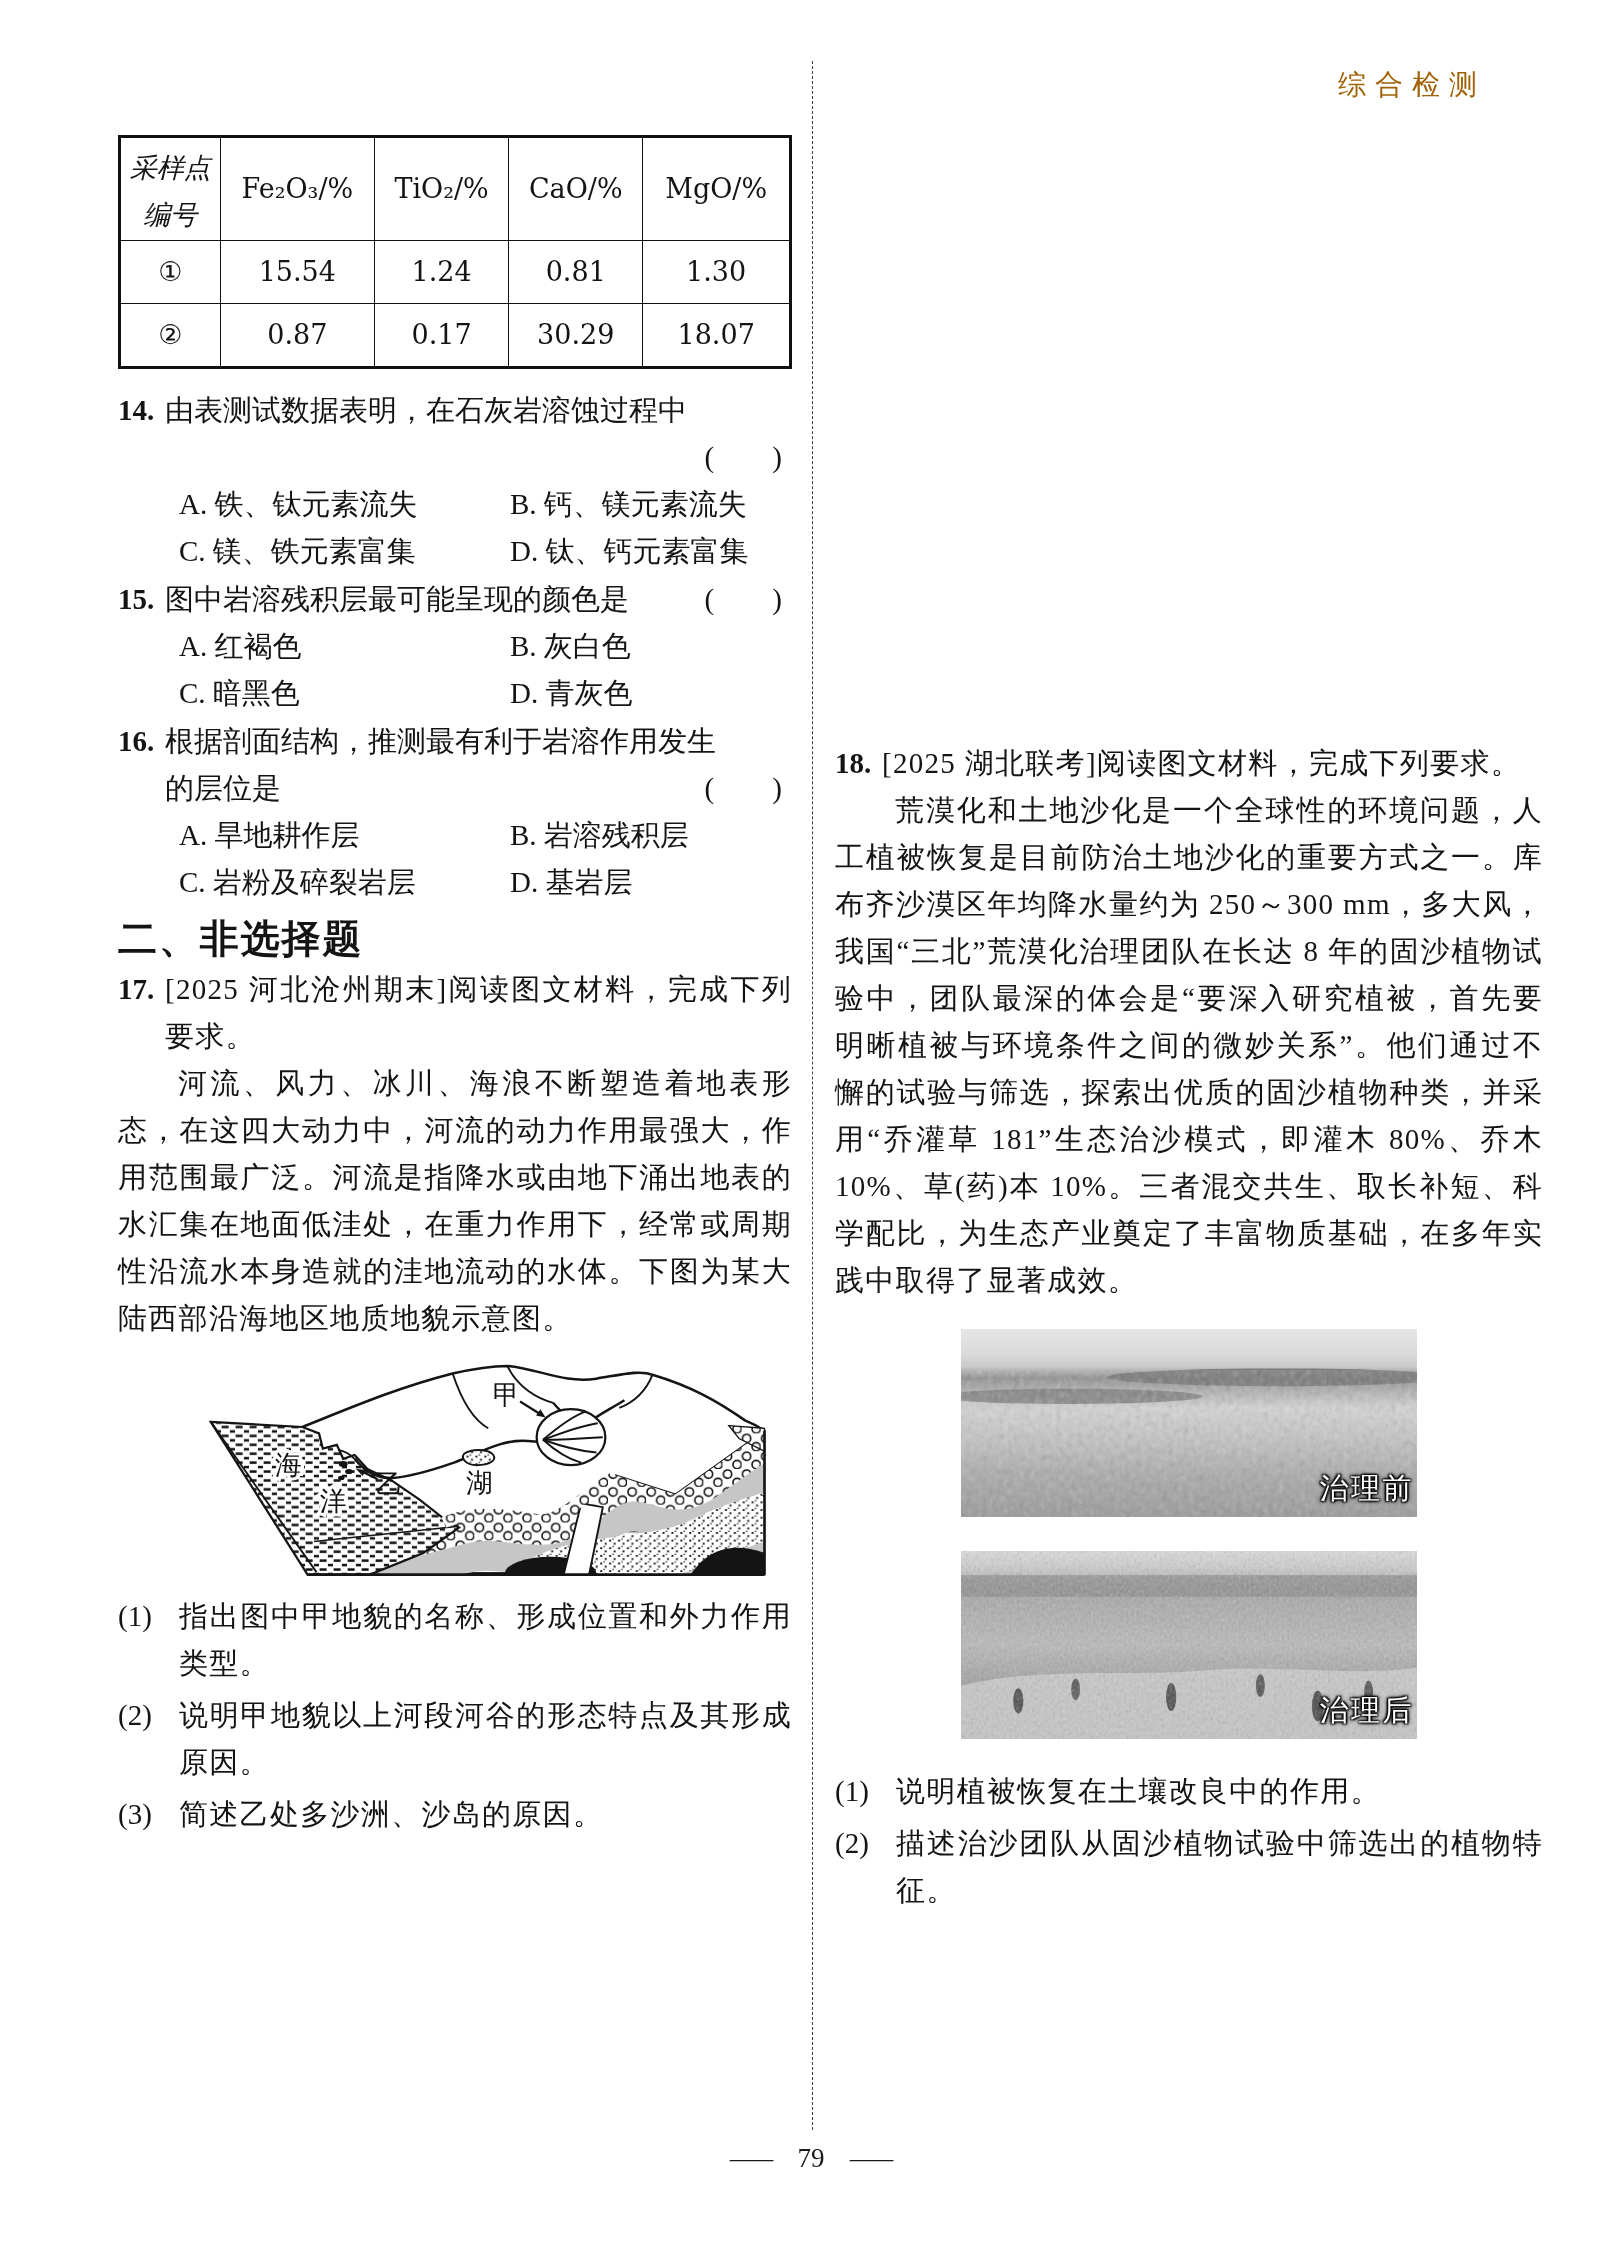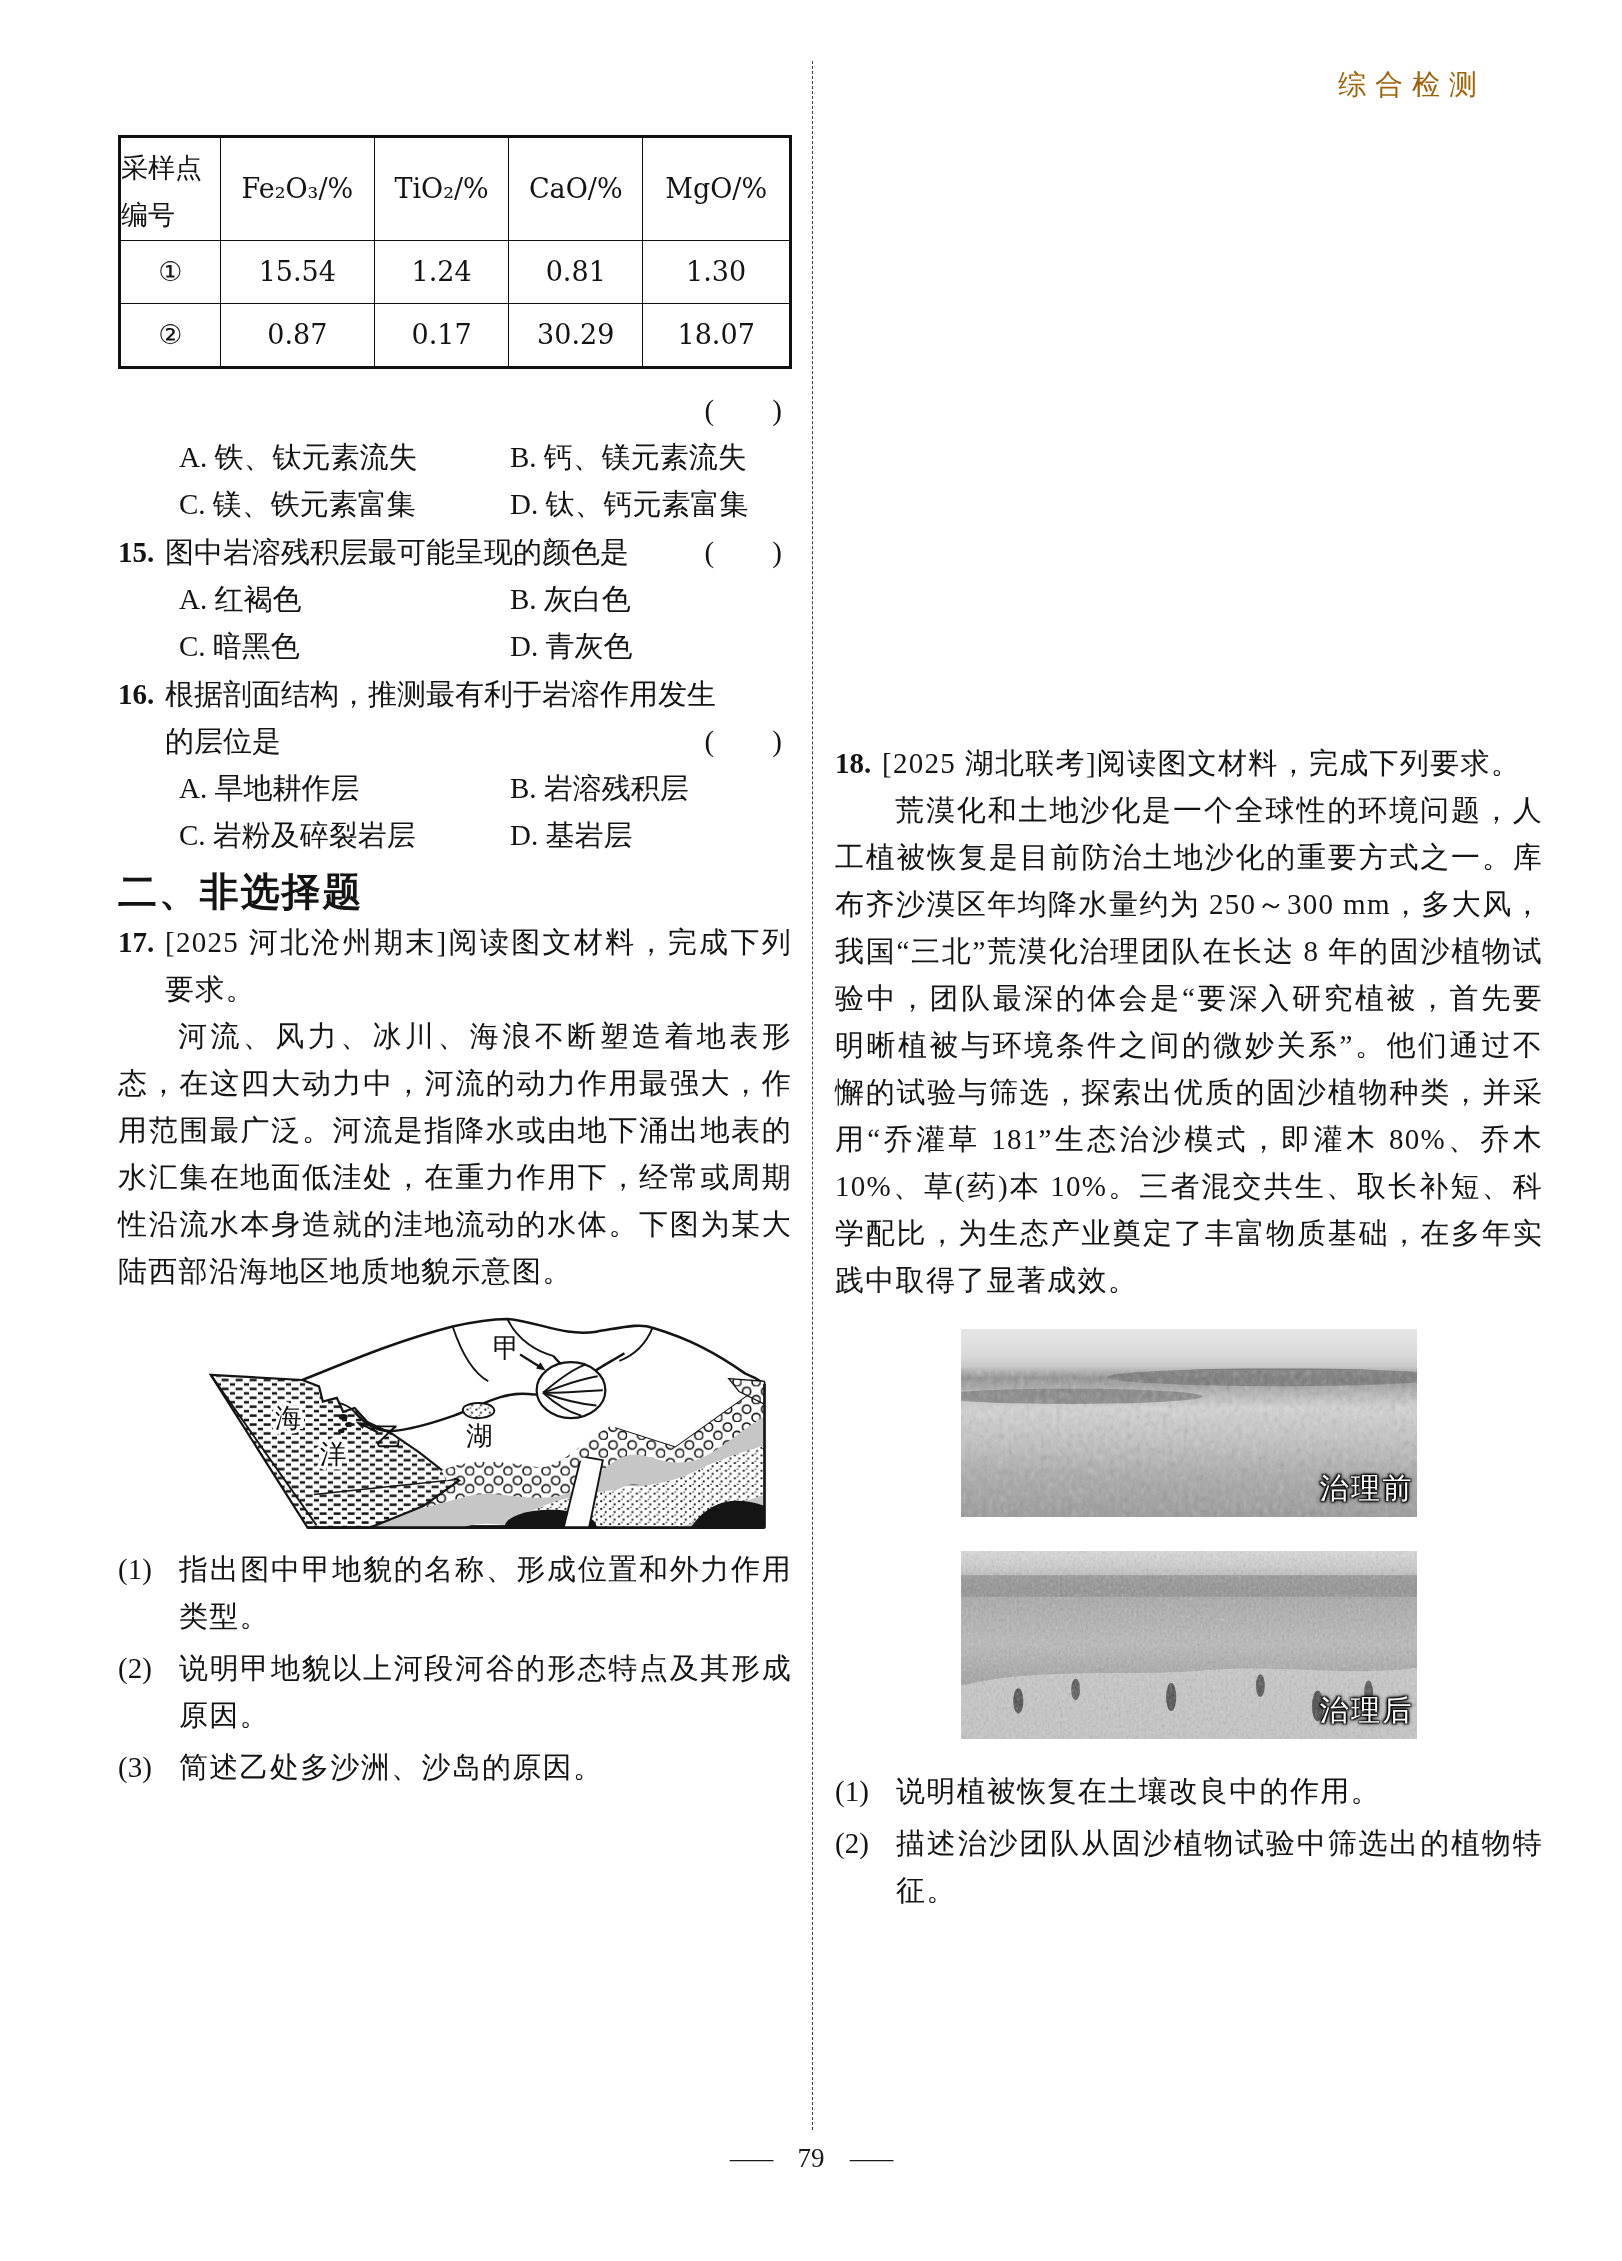--- a/index.html
+++ b/index.html
@@ -16,21 +16,21 @@
   .col-left{position:absolute;left:118px;top:127px;width:674px;font-size:29px;line-height:47px;}
   .col-right{position:absolute;left:835px;top:736px;width:708px;font-size:29px;line-height:47px;}
 
   
   table.dtable{border-collapse:collapse;width:100%;margin:7.6px 0 18px 0;table-layout:fixed;
     border:3.8px solid #101010;}
   table.dtable td{border:1.9px solid #101010;text-align:center;vertical-align:middle;
     font-size:27px;font-family:"DejaVu Serif",serif;padding:0;}
   tr.hrow td{height:102px;}
   tr.drow td{height:62px;}
-  .corner span{display:block;text-align:left;line-height:38px;}
+  .corner span{display:block;text-align:center;line-height:38px;font-style:italic;}
   .corner .ct{margin-top:6.4px;}
   .corner .cb{margin-top:9px;}
 
   
   .q{margin-top:1.3px;}
   .qline{display:flex;}
   .qnum{flex:0 0 47px;font-weight:bold;}
   .qbody{flex:1;}
   .qbody-split{flex:1;display:flex;justify-content:space-between;}
   .paren-line{text-align:right;padding-right:10.2px;}
@@ -105,20 +105,24 @@
         <td>②</td>
         <td>0.87</td>
         <td>0.17</td>
         <td>30.29</td>
         <td>18.07</td>
       </tr>
       </tbody>
     </table>
 
     <div class="q">
+      <div class="qline">
+        <span class="qnum">14.</span>
+        <span class="qbody">由表测试数据表明，在石灰岩溶蚀过程中</span>
+      </div>
       <div class="paren-line">(　　)</div>
       <div class="opts">
         <span class="opt">A. 铁、钛元素流失</span>
         <span class="opt">B. 钙、镁元素流失</span>
         <span class="opt">C. 镁、铁元素富集</span>
         <span class="opt">D. 钛、钙元素富集</span>
       </div>
     </div>
 
     <div class="q">

